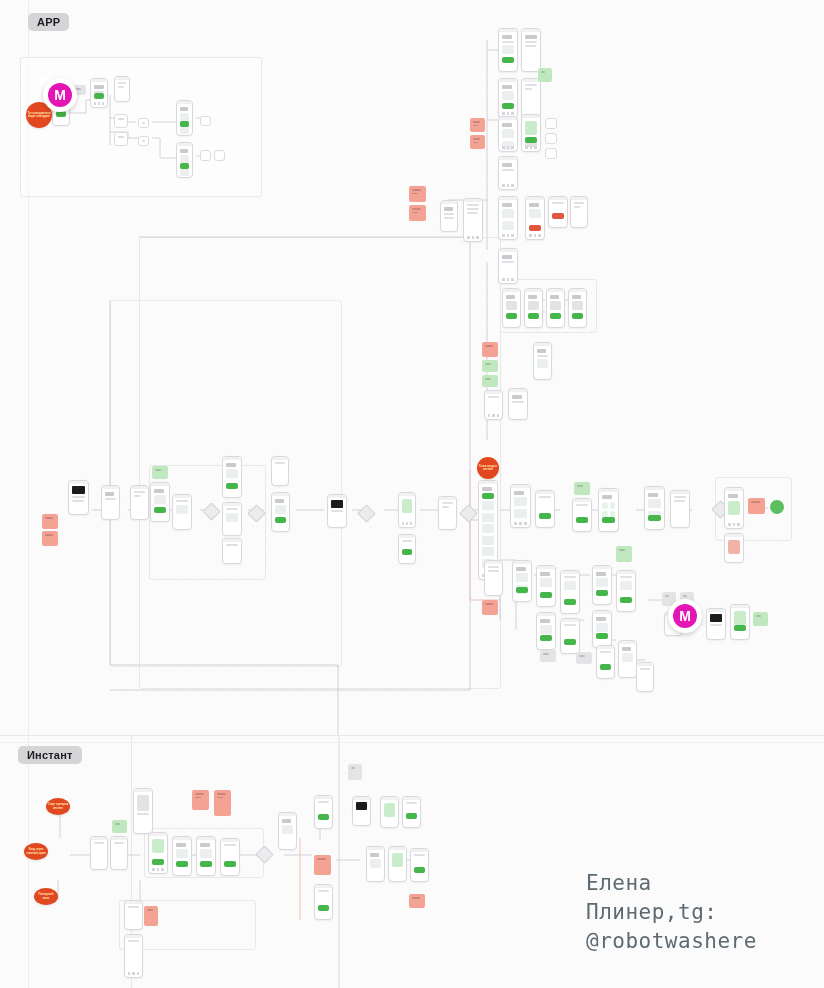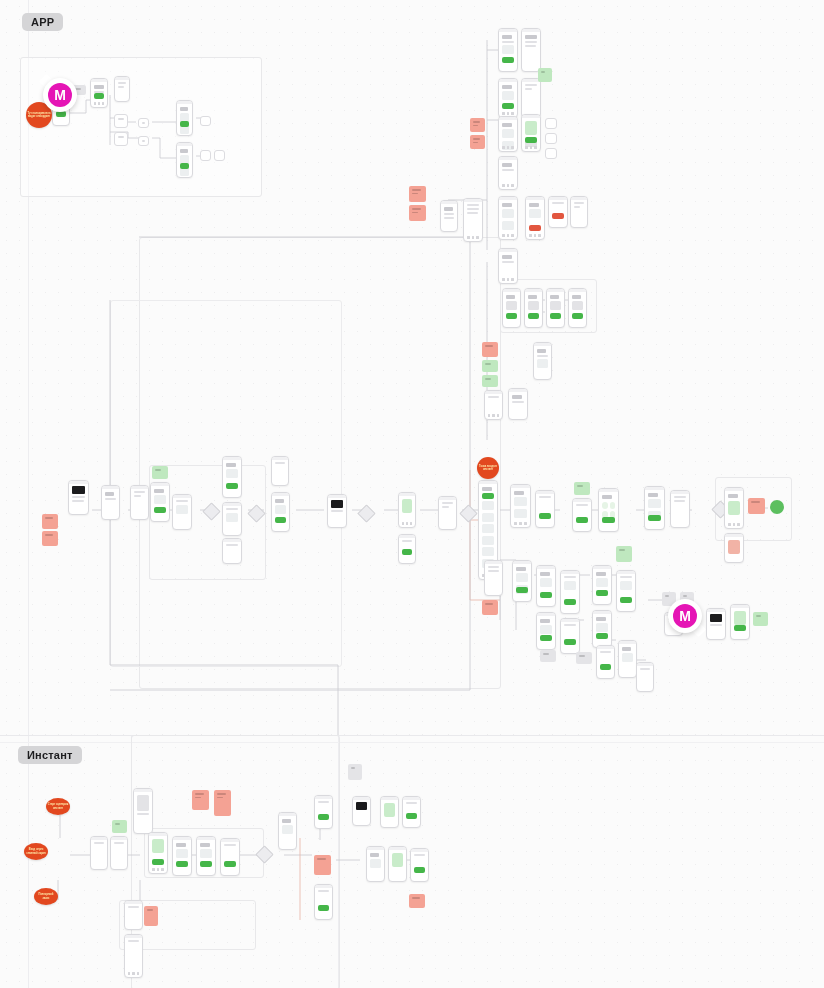--- a/index.html
+++ b/index.html
@@ -164,21 +164,21 @@
 
   <div class="canvas-bg"></div>
   <div class="dotgrid"></div>
 
   <div class="vguide" style="left:28px;"></div>
   <div class="vguide" style="left:131px;top:735px;"></div>
   <div class="vguide" style="left:338px;top:735px;"></div>
   <div class="hguide" style="top:735px;"></div>
   <div class="hguide" style="top:742px;background:#f0f0f2;"></div>
 
-  <div class="frame-label" style="left:22px;top:13px;">APP</div>
+  <div class="frame-label" style="left:28px;top:13px;">APP</div>
   <div class="frame-label" style="left:18px;top:746px;">Инстант</div>
 
 
   <div class="group-box" style="left:20px;top:57px;width:240px;height:138px;"></div>
   <div class="group-box plain" style="left:139px;top:237px;width:360px;height:450px;"></div>
   <div class="group-box plain" style="left:110px;top:300px;width:230px;height:365px;border-color:#ebebed;"></div>
   <div class="group-box plain" style="left:149px;top:465px;width:115px;height:113px;"></div>
   <div class="group-box plain" style="left:500px;top:279px;width:95px;height:52px;"></div>
   <div class="group-box plain" style="left:715px;top:477px;width:75px;height:62px;"></div>
   <div class="group-box plain" style="left:131px;top:735px;width:207px;height:253px;"></div>
@@ -941,14 +941,17 @@
   <div class="phone" style="left:124px;top:934px;width:19px;height:44px;">
     <div class="ph-status"></div>
       <div class="ph-line"></div>
       <div class="ph-nav">
         <i></i>
         <i></i>
         <i></i>
       </div>
   </div>
 
+  <div class="signature" style="left:586px;top:869px;">Елена
+Плинер,tg:
+@robotwashere</div>
 
 </div>
 
 </body></html>

